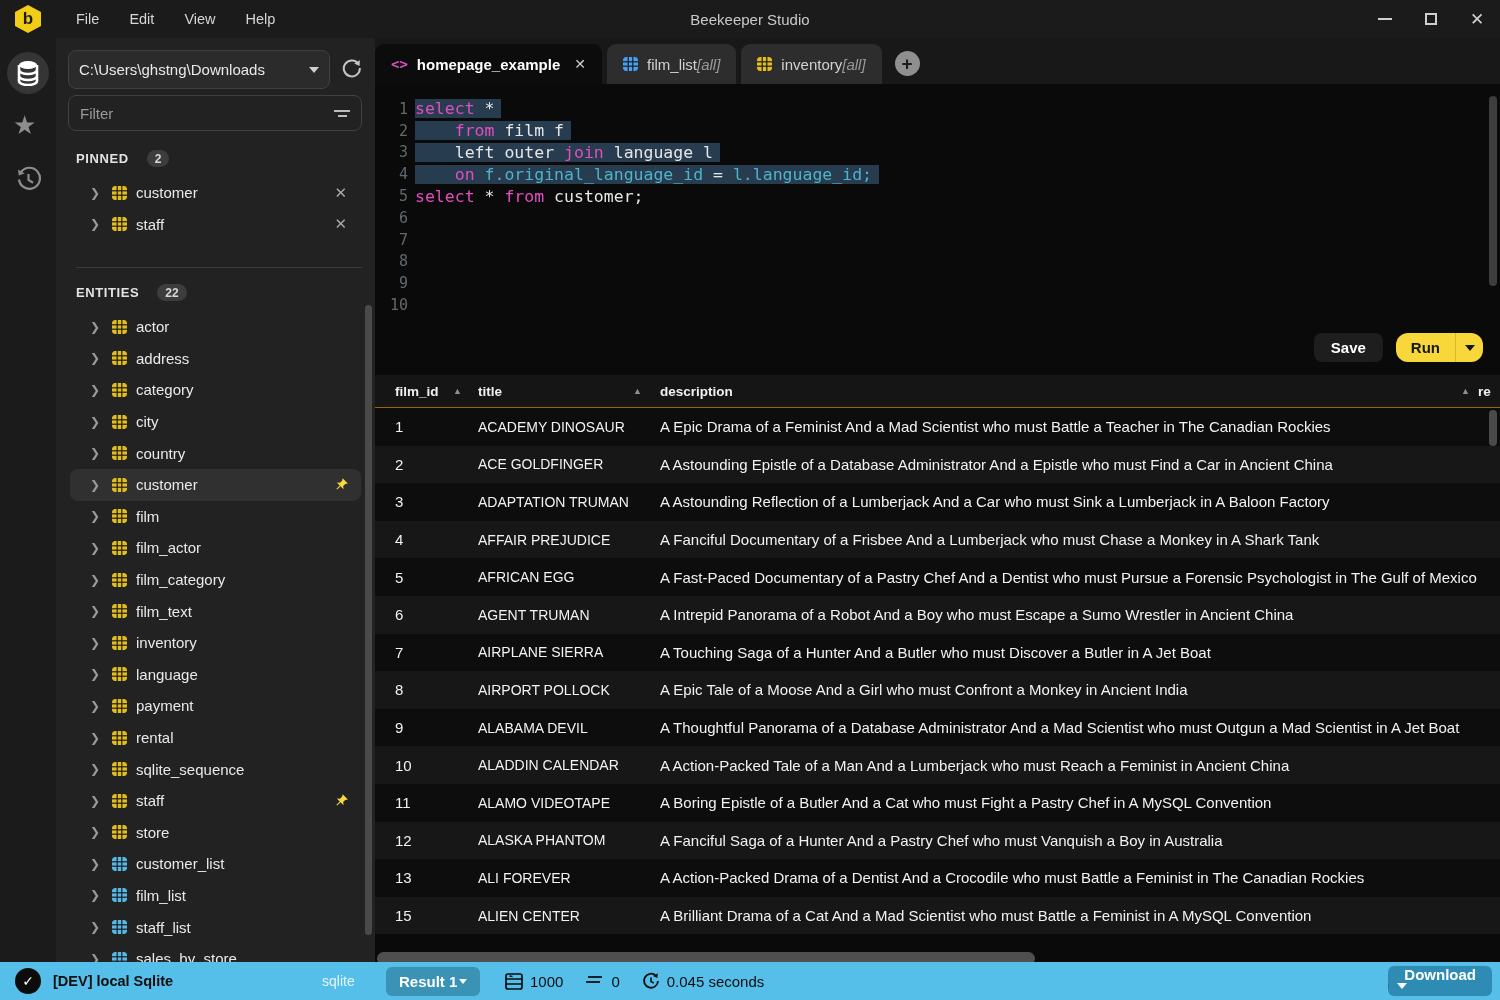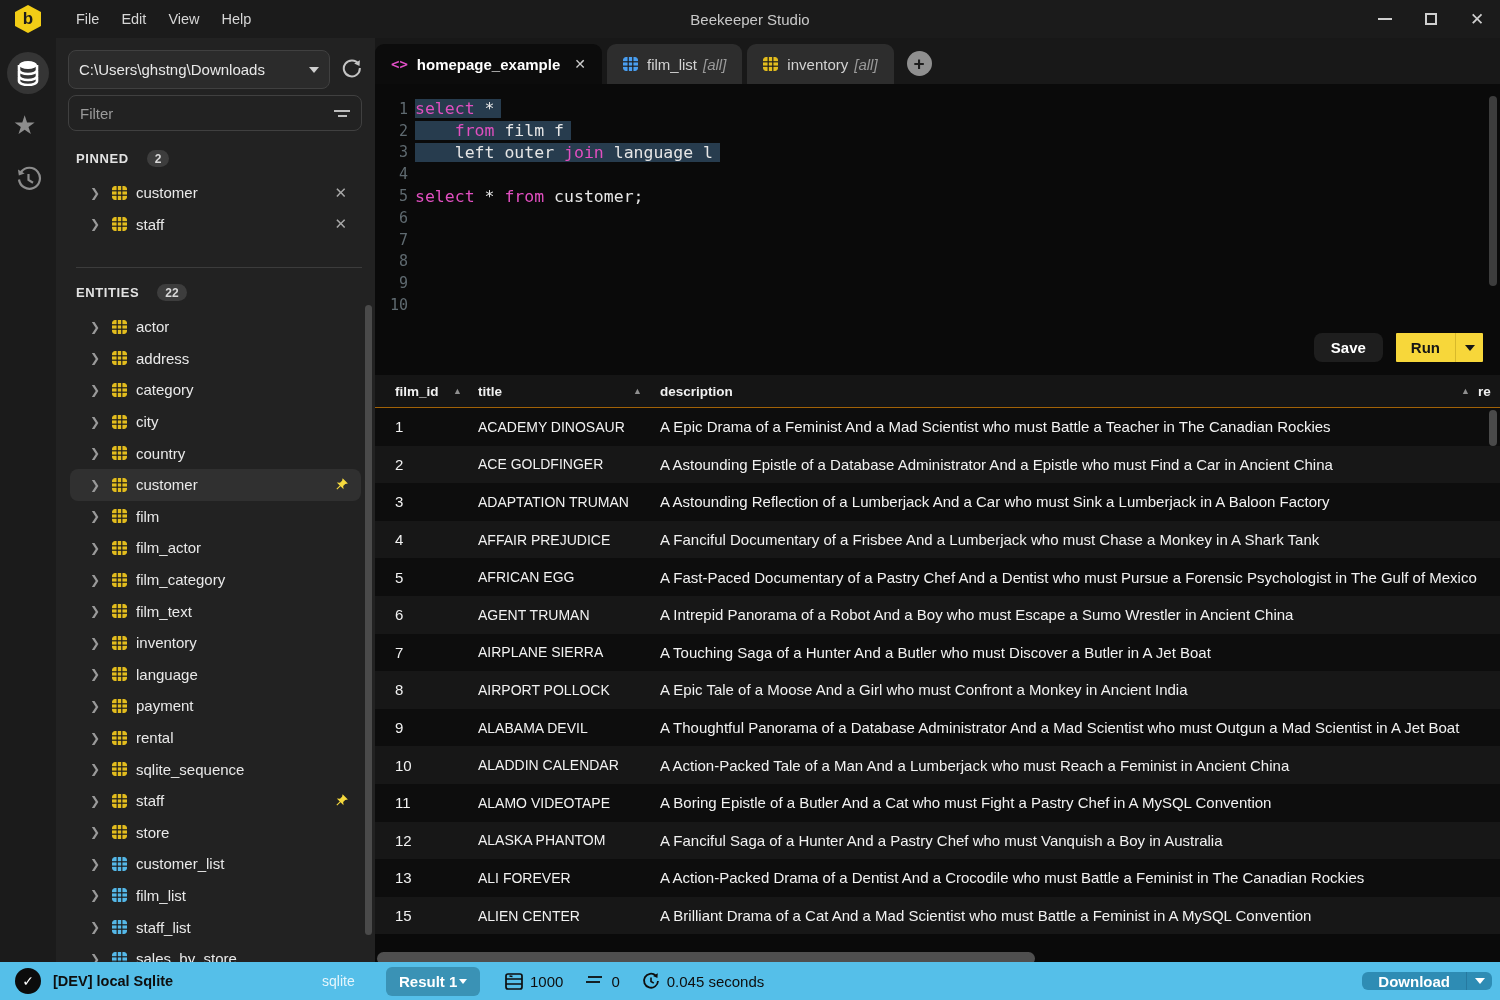--- a/index.html
+++ b/index.html
@@ -5,21 +5,21 @@
   * { margin:0; padding:0; box-sizing:border-box; }
   html,body { width:1500px; height:1000px; overflow:hidden; background:#0a0a0a;
     font-family:"Liberation Sans", sans-serif; color:#e4e4e4; }
 
   
   .titlebar { position:absolute; left:0; top:0; width:1500px; height:38px; background:#1b1b1b;
     display:flex; align-items:center; }
   .logo { width:26px; height:28px; margin-left:15px; background:#f2cd16;
     clip-path:polygon(50% 0,100% 25%,100% 75%,50% 100%,0 75%,0 25%);
     display:flex; align-items:center; justify-content:center; font-weight:bold; font-size:17px; color:#1b1b1b; }
-  .menus { display:flex; margin-left:24px; }
+  .menus { display:flex; margin-left:24px; gap:8px; }
   .menu-item { color:#d6d6d6; font-size:14.5px; padding:4px 11px; cursor:default; }
   .win-title { position:absolute; left:0; right:0; text-align:center; color:#c9c9c9; font-size:15px; pointer-events:none; }
   .win-controls { position:absolute; right:0; top:0; height:38px; display:flex; align-items:center; }
   .win-btn { width:46px; height:38px; display:flex; align-items:center; justify-content:center; color:#cfcfcf; }
   .icon-min { width:14px; height:2px; background:#cfcfcf; }
   .icon-max { width:12px; height:12px; border:2px solid #cfcfcf; }
   .icon-close { font-size:17px; line-height:1; }
 
   
   .leftrail { position:absolute; left:0; top:38px; width:56px; height:924px; background:#1b1b1b; }
@@ -65,39 +65,39 @@
 
   
   .main { position:absolute; left:375px; top:38px; width:1125px; height:924px; background:#0a0a0a; }
   .tabbar { position:absolute; left:0; top:0; width:100%; height:46px; background:#181818; display:flex; align-items:flex-end; }
   .tab { height:40px; display:flex; align-items:center; padding:0 16px; border-radius:9px 9px 0 0;
     margin-right:5px; font-size:15px; color:#d2d2d2; white-space:nowrap; }
   .tab.active { background:#0c0c0c; font-weight:bold; color:#fff; }
   .tab.inactive { background:#2d2d2d; }
   .tab .ticon { margin-right:9px; display:flex; align-items:center; }
   .code-glyph { font-family:"DejaVu Sans Mono", monospace; font-weight:bold; color:#e04fc6; font-size:14px; }
-  .tab-suffix { font-style:italic; color:#9a9a9a; margin-left:6px; font-weight:normal; }
+  .tab-suffix { font-style:italic; color:#9a9a9a; font-weight:normal; }
   .tab-close { margin-left:14px; color:#cdcdcd; font-size:14px; font-weight:normal; }
   .tab-plus { width:25px; height:25px; border-radius:50%; background:#8f8f8f; color:#1d1d1d; font-size:19px;
     font-weight:bold; display:flex; align-items:center; justify-content:center; margin:0 0 8px 8px; }
 
   
   .editor { position:absolute; left:0; top:46px; width:100%; height:249px; padding-top:14px; }
   .cm-line { display:flex; height:21.8px; align-items:center; }
   .ln { width:33px; text-align:right; color:#5f6a70; font-family:"DejaVu Sans Mono", monospace; font-size:15px; flex:none; }
   .code { font-family:"DejaVu Sans Mono", monospace; font-size:16.5px; white-space:pre; margin-left:7px; color:#e6e6e6; }
   .sel { background:#273c4e; padding-right:7px; }
   .tk-k { color:#e14fc0; } .tk-v { color:#4fb3cc; } .tk-p { color:#e6e6e6; }
   .ed-scroll { position:absolute; right:3px; top:58px; width:8px; height:190px; background:#3d3d3d; border-radius:4px; }
 
   
   .actions { position:absolute; right:17px; top:295px; display:flex; gap:13px; }
   .btn-save { background:#1e1e1e; color:#fff; font-weight:bold; font-size:15px; border:none; border-radius:8px;
     padding:6px 17px; height:29px; font-family:"Liberation Sans", sans-serif; }
-  .btn-run { display:flex; background:#f7d73a; border-radius:1px; height:29px; overflow:hidden; align-items:stretch; }
+  .btn-run { display:flex; background:#f7d73a; border-radius:12px; height:29px; overflow:hidden; align-items:stretch; }
   .btn-run-main { color:#161616; font-weight:bold; font-size:15px; border:none; background:transparent;
     padding:0 15px; font-family:"Liberation Sans", sans-serif; }
   .btn-run-caret { width:28px; display:flex; align-items:center; justify-content:center; border-left:1px solid #d8b92a; }
   .btn-run-caret .caret { border-top-color:#161616; margin:0; }
 
   
   .results { position:absolute; left:0; top:337px; width:100%; height:587px; overflow:hidden; }
   .rgrid { display:grid; grid-template-columns:95px 180px 1fr 22px; }
   .rhead { height:33px; background:#151515; border-bottom:1px solid #a16207; align-items:center; }
   .hcell { display:flex; align-items:center; justify-content:space-between; font-size:13.5px; font-weight:bold;
@@ -118,22 +118,22 @@
   .st-check { width:26px; height:26px; border-radius:50%; background:#0c0c0c; color:#fff; display:flex;
     align-items:center; justify-content:center; font-size:14px; margin-left:15px; flex:none; }
   .st-conn { font-weight:bold; font-size:14.5px; margin-left:12px; color:#0e0e0e; }
   .st-dbtype { position:absolute; left:322px; color:rgba(255,255,255,.85); font-size:14px; }
   .st-result { position:absolute; left:386px; height:29px; background:#3a92b5; border:none; border-radius:6px;
     color:#fff; font-size:15px; font-weight:bold; display:flex; align-items:center; gap:2px; padding:0 13px;
     font-family:"Liberation Sans", sans-serif; }
   .st-result .caret { border-top-color:#fff; margin:0; border-left-width:4.5px; border-right-width:4.5px; border-top-width:5.5px; }
   .st-metrics { position:absolute; left:505px; display:flex; align-items:center; gap:22px; font-size:15px; color:#0e0e0e; }
   .metric { display:flex; align-items:center; gap:7px; }
-  .st-download { position:absolute; right:8px; height:18px; display:flex; align-items:stretch; background:#2e8cb4;
-    border-radius:6px; overflow:hidden; }
+  .st-download { position:absolute; right:8px; height:30px; display:flex; align-items:stretch; background:#2e8cb4;
+    border-radius:6px; overflow:hidden;flex-direction:column; }
   .st-download-main { border:none; background:transparent; color:#fff; font-weight:bold; font-size:15px;
     padding:0 16px; font-family:"Liberation Sans", sans-serif; }
   .st-download-caret { width:26px; display:flex; align-items:center; justify-content:center; border-left:1px solid #2679a0; }
   .st-download-caret .caret { border-top-color:#fff; margin:0; }
 </style>
 </head>
 <body>
 
 <div class="titlebar">
   <div class="logo">b</div>
@@ -627,20 +627,21 @@
       <div class="cm-line">
         <span class="ln">2</span>
         <pre class="code"><span class="sel"><span class="tk-p">    </span><span class="tk-k">from</span><span class="tk-p"> film f</span></span></pre>
       </div>
       <div class="cm-line">
         <span class="ln">3</span>
         <pre class="code"><span class="sel"><span class="tk-p">    left outer </span><span class="tk-k">join</span><span class="tk-p"> language l</span></span></pre>
       </div>
       <div class="cm-line">
         <span class="ln">4</span>
+        <pre class="code"><span class="sel"><span class="tk-p">    </span><span class="tk-k">on</span><span class="tk-p"> </span><span class="tk-v">f.original_language_id</span><span class="tk-p"> = </span><span class="tk-v">l.language_id;</span></span></pre>
       </div>
       <div class="cm-line">
         <span class="ln">5</span>
         <pre class="code"><span class="tk-k">select</span><span class="tk-p"> * </span><span class="tk-k">from</span><span class="tk-p"> customer;</span></pre>
       </div>
       <div class="cm-line">
         <span class="ln">6</span>
         <pre class="code"></pre>
       </div>
       <div class="cm-line">

